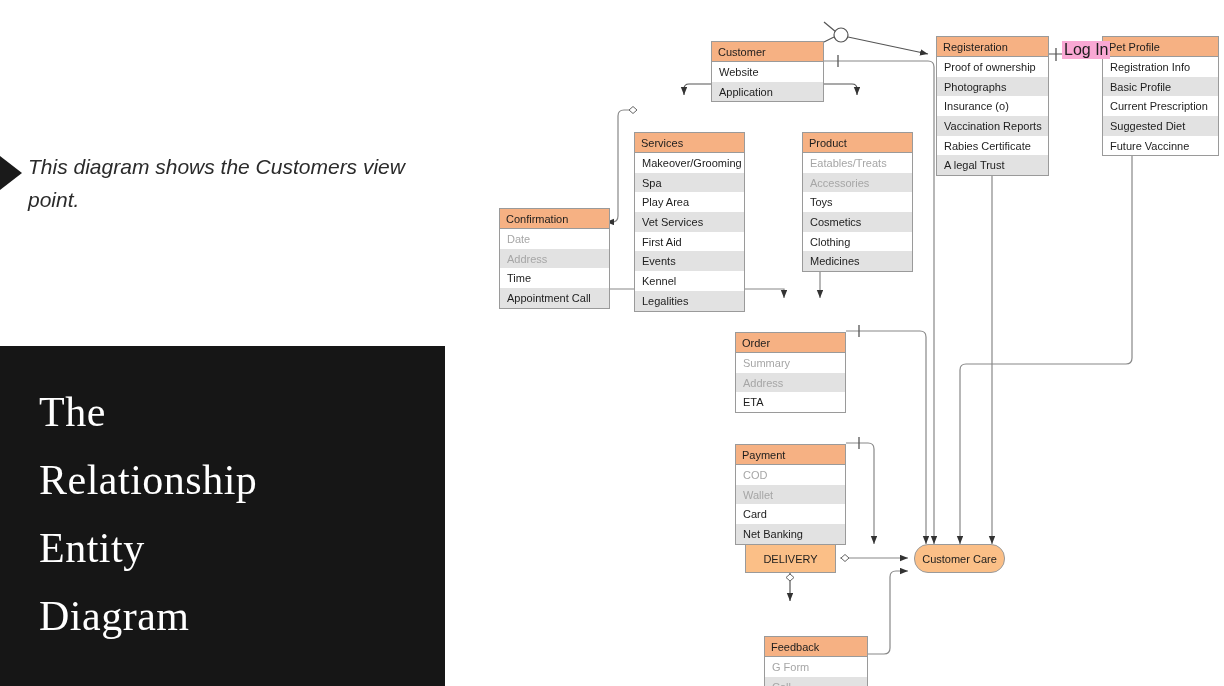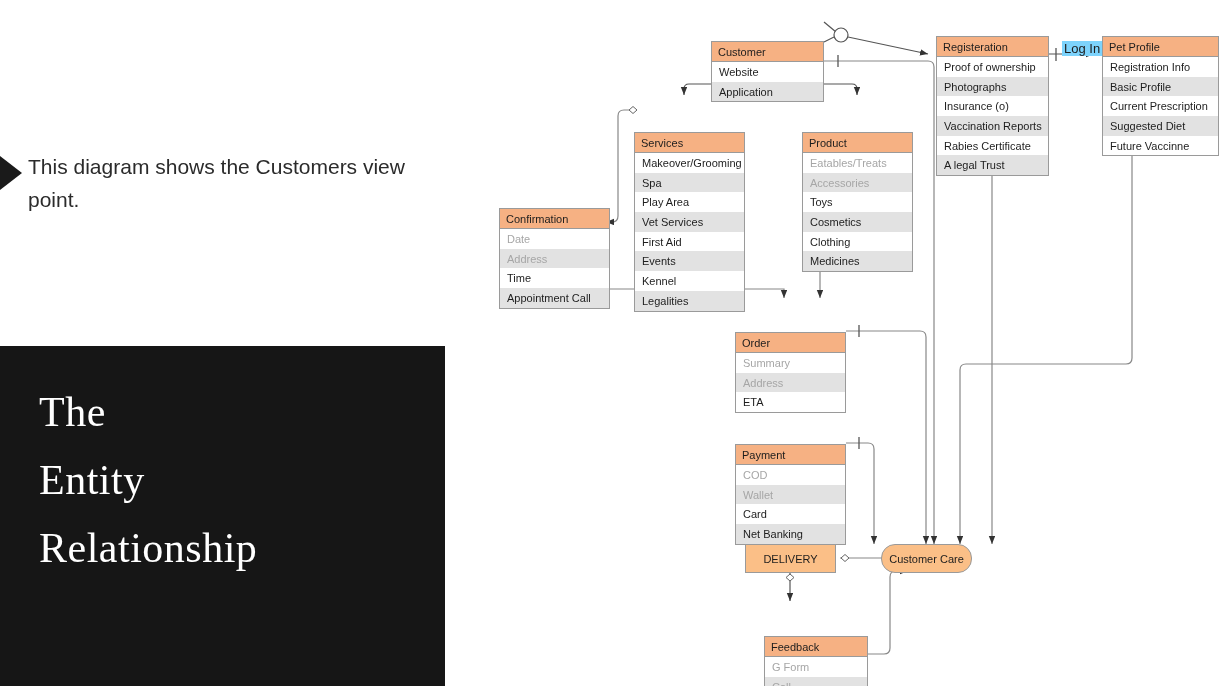--- a/index.html
+++ b/index.html
@@ -19,20 +19,21 @@
     position:absolute;left:0px;top:156px;
     width:0;height:0;
     border-top:17px solid transparent;
     border-bottom:17px solid transparent;
     border-left:22px solid #1a1a1a;
   }
   #intro-text{
     position:absolute;left:28px;top:150px;width:400px;
     font-size:21px;line-height:33px;color:#2b2b2b;
     font-family:"Liberation Sans", sans-serif;
+    font-style:italic;
   }
   #title-block{
     position:absolute;left:0;top:346px;width:445px;height:340px;
     background:#161616;
   }
   #title-text{
     position:absolute;left:39px;top:32px;width:390px;
     color:#ffffff;
     font-family:"Liberation Serif", serif;
     font-size:42px;line-height:68px;
@@ -88,41 +89,42 @@
     background:#FBBF87;
     color:#1d1d1d;
     font-size:11px;
     display:flex;align-items:center;justify-content:center;
     box-sizing:border-box;
     z-index:5;
   }
 
   .edge-label{
     position:absolute;
-    font-size:13px;color:#1d1d1d;
-    background:#7dd3fc;
+    font-size:16px;color:#1d1d1d;
+    background:#f9a8d4;
     padding:0 2px;
     z-index:6;
     white-space:nowrap;
   }
 </style>
 </head>
 <body>
 
 <div id="left-panel">
 
   <div id="bullet-marker"></div>
 
   <div id="intro-text">This diagram shows the Customers view point.</div>
 
   <div id="title-block">
     <div id="title-text">
       <span>The</span>
+      <span>Relationship</span>
       <span>Entity</span>
-      <span>Relationship</span>
+      <span>Diagram</span>
     </div>
   </div>
 </div>
 
 <div id="diagram">
 
   <svg id="wires" viewBox="0 0 1224 686" xmlns="http://www.w3.org/2000/svg">
     <defs>
       <marker id="arw" markerWidth="9" markerHeight="9" refX="8" refY="3.2" orient="auto" markerUnits="userSpaceOnUse">
         <path d="M0,0 L8,3.2 L0,6.4 z" fill="#333"></path>
@@ -257,17 +259,17 @@
 
   <div class="entity" id="e-feedback" style="left:764px;top:604px;width:104px;">
     <div class="hdr">Feedback</div>
     <div class="row dim">G Form</div>
     <div class="row alt dim">Call</div>
     <div class="row">Suggestions</div>
   </div>
 
   <div class="plainbox" id="b-delivery" style="left:745px;top:544px;width:91px;height:29px;">DELIVERY</div>
 
-  <div class="plainbox" id="b-customercare" style="left:881px;top:544px;width:91px;height:29px;border-radius:14px;">Customer Care</div>
+  <div class="plainbox" id="b-customercare" style="left:914px;top:544px;width:91px;height:29px;border-radius:14px;">Customer Care</div>
 
   <div class="edge-label" id="lbl-login" style="left:1062px;top:41px;">Log In</div>
 
 </div>
 
 </body></html>

